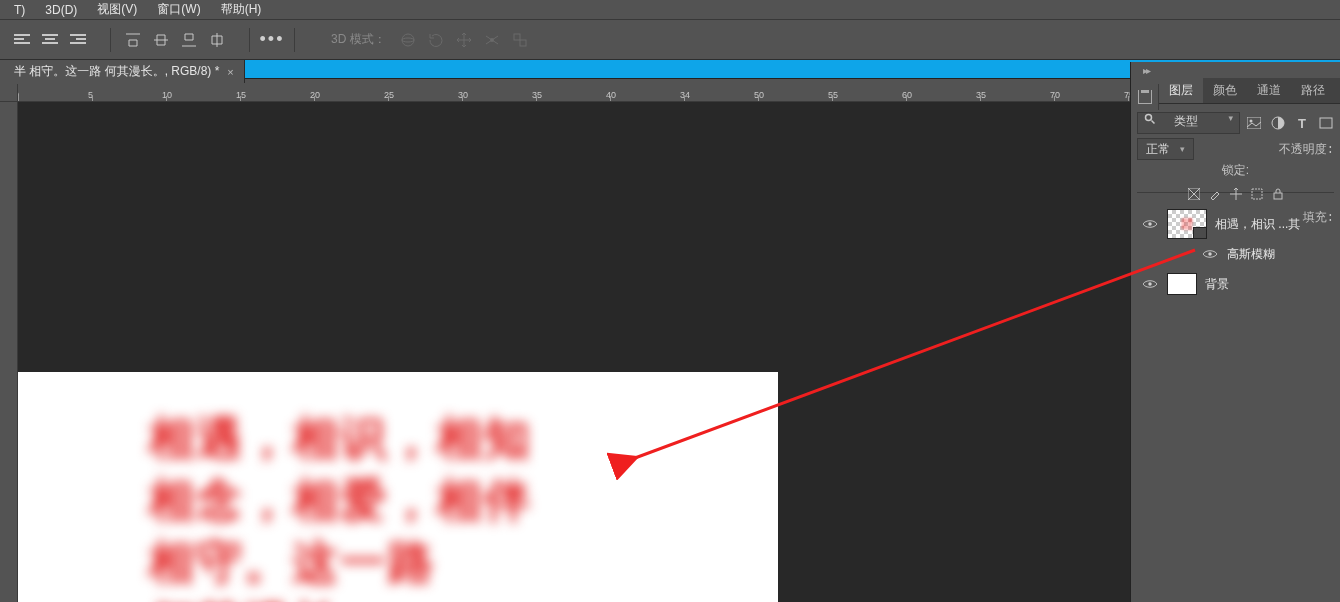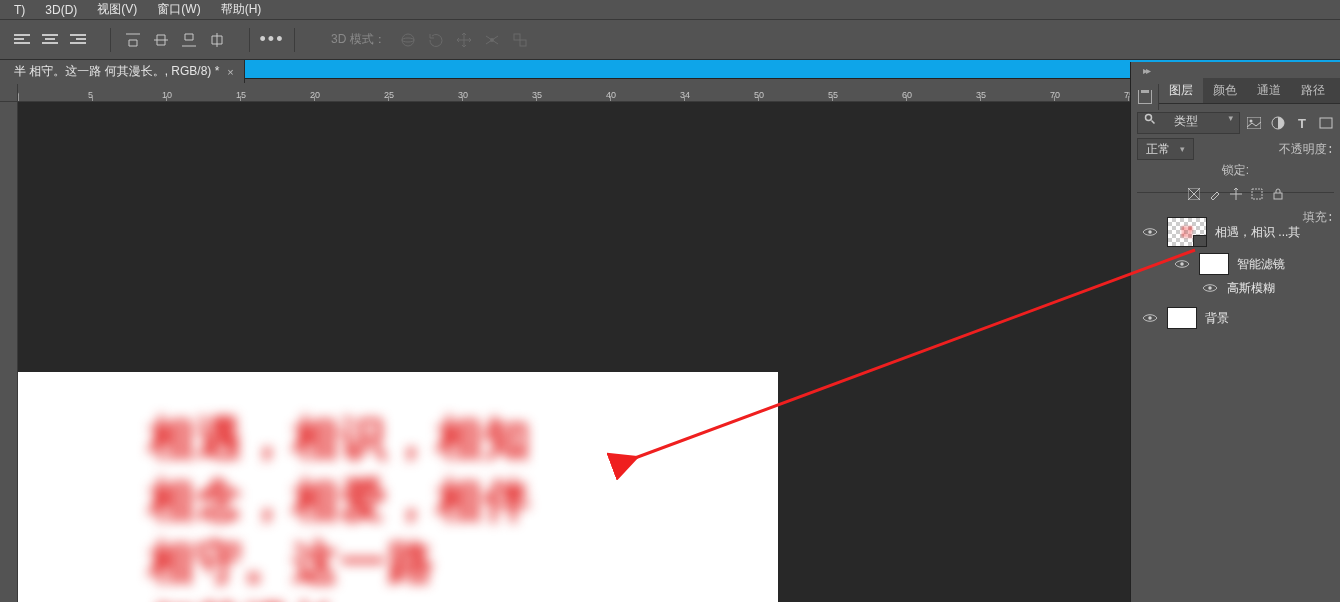--- a/index.html
+++ b/index.html
@@ -148,21 +148,21 @@
 .blend-select {
   border:1px solid #3a3a3a; height:22px; padding:0 8px;
   background:#4c4c4c; display:flex; align-items:center; gap:10px;
 }
 .opacity-lbl { margin-left:auto; color:#c2c2c2;font-family:Liberation Mono, monospace; }
 .lock-row { display:flex; align-items:center; gap:8px; color:#c2c2c2;flex-direction:column; }
 .lock-icons { display:flex; gap:7px; }
 .lock-ico { width:14px; height:14px; display:flex; align-items:center; justify-content:center; color:#c2c2c2; }
 
 .layers {
-  margin-top: 4px; border-top: 1px solid #3c3c3c; padding-top: 20px;
+  margin-top: 4px; border-top: 1px solid #3c3c3c; padding-top: 12px;
 }
 .layer-row {
   display:flex; align-items:center; height: 38px; gap: 8px;
   padding: 0 4px;
 }
 .layer-row.sub { height: 26px; padding-left: 36px; }
 .layer-row.sub2 { height: 22px; padding-left: 64px; }
 .eye {
   width: 18px; display:flex; justify-content:center; color:#cfcfcf; cursor:pointer;
 }
@@ -442,30 +442,20 @@
               <circle cx="8" cy="5" r="2"></circle>
             </svg>
           </div>
         <div class="thumb check smart">
           <div class="miniblur">相遇<br>相念</div>
           <span class="smartglyph">⎘</span>
         </div>
         <div class="layer-name">相遇，相识 ...其</div>
       </div>
 
-      <div class="layer-row sub">
-        <div class="eye">
-            <svg viewBox="0 0 16 10">
-              <path d="M0 5c3-5 13-5 16 0-3 5-13 5-16 0z" fill="none" stroke="#cfcfcf"></path>
-              <circle cx="8" cy="5" r="2"></circle>
-            </svg>
-          </div>
-        <div class="thumb small"></div>
-        <div class="layer-name">智能滤镜</div>
-      </div>
 
       <div class="layer-row sub2">
         <div class="eye">
             <svg viewBox="0 0 16 10">
               <path d="M0 5c3-5 13-5 16 0-3 5-13 5-16 0z" fill="none" stroke="#cfcfcf"></path>
               <circle cx="8" cy="5" r="2"></circle>
             </svg>
           </div>
         <div class="layer-name">高斯模糊</div>
       </div>

